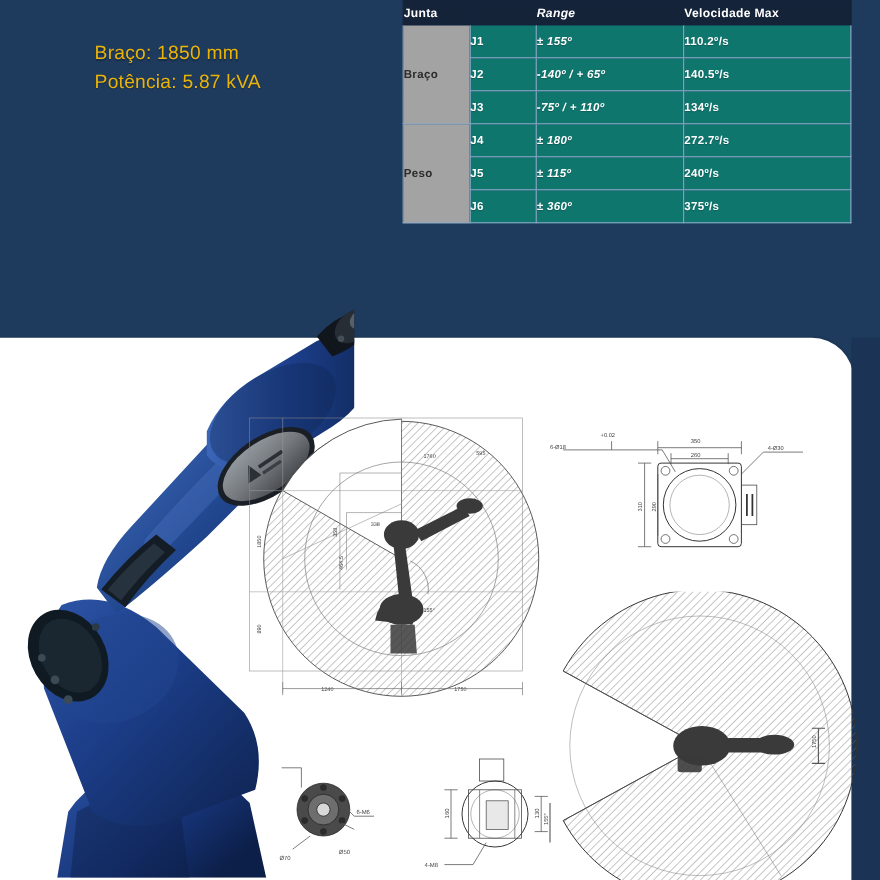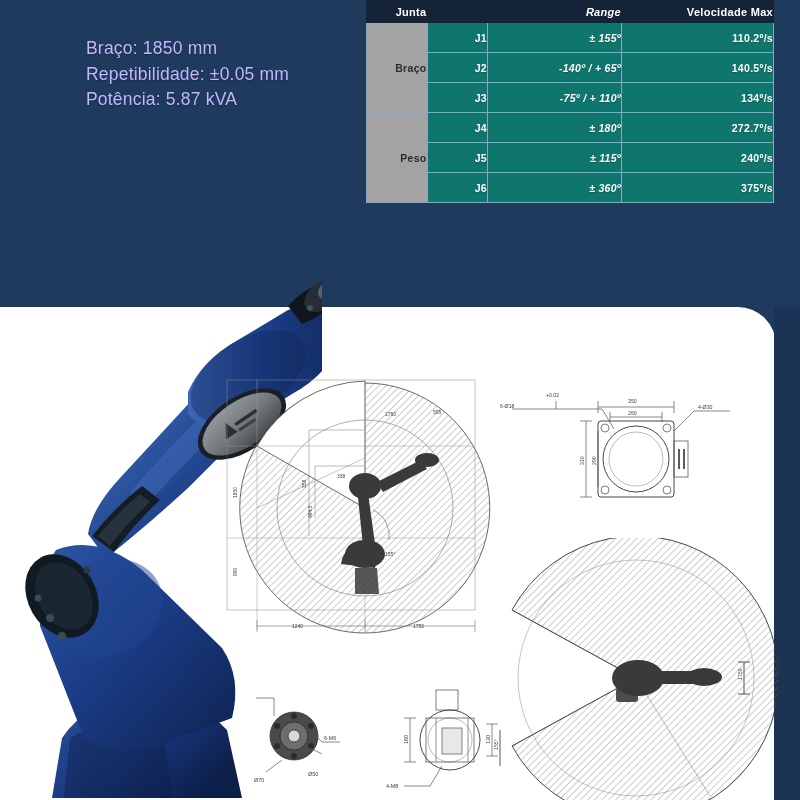--- a/index.html
+++ b/index.html
@@ -25,39 +25,39 @@
     box-shadow: 0 0 2px rgba(0,0,0,0.12);
   }
 
   
   #spec-list {
     position: absolute;
     left: 86px; top: 36px;
     width: 300px;
   }
   .spec-line {
-    color: #c4b5fd;
+    color: #eab308;
     font-size: 17.5px;
     line-height: 25.5px;
     letter-spacing: 0.2px;
     white-space: nowrap;
     text-shadow: 0 1px 1px rgba(0,0,0,0.25);
   }
 
   
   #spec-table {
     position: absolute;
     left: 366px; top: 0px;
     width: 408px; height: 203px;
     border-collapse: collapse;
     table-layout: fixed;
   }
   #spec-table th, #spec-table td {
     border: 1px solid #8aa7c6;
-    text-align: right;
+    text-align: left;
     vertical-align: middle;
     font-size: 10.5px;
     letter-spacing: 0.3px;
   }
   #spec-table thead th {
     background: #142338;
     color: #ffffff;
     font-weight: bold;
     height: 22px;
     border: 1px solid #142338;
@@ -102,21 +102,20 @@
 </head>
 <body>
 
 <div id="stage">
 
   <div id="white-panel"></div>
   <div id="right-strip"></div>
 
   <div id="spec-list">
     <div class="spec-line">Braço: 1850 mm</div>
-    <div class="spec-line">Repetibilidade: ±0.05 mm</div>
     <div class="spec-line">Potência: 5.87 kVA</div>
   </div>
 
   <table id="spec-table">
     <thead>
       <tr>
         <th class="c-group-head">Junta</th>
         <th class="c-joint-head"></th>
         <th class="c-range">Range</th>
         <th class="c-speed">Velocidade Max</th>

